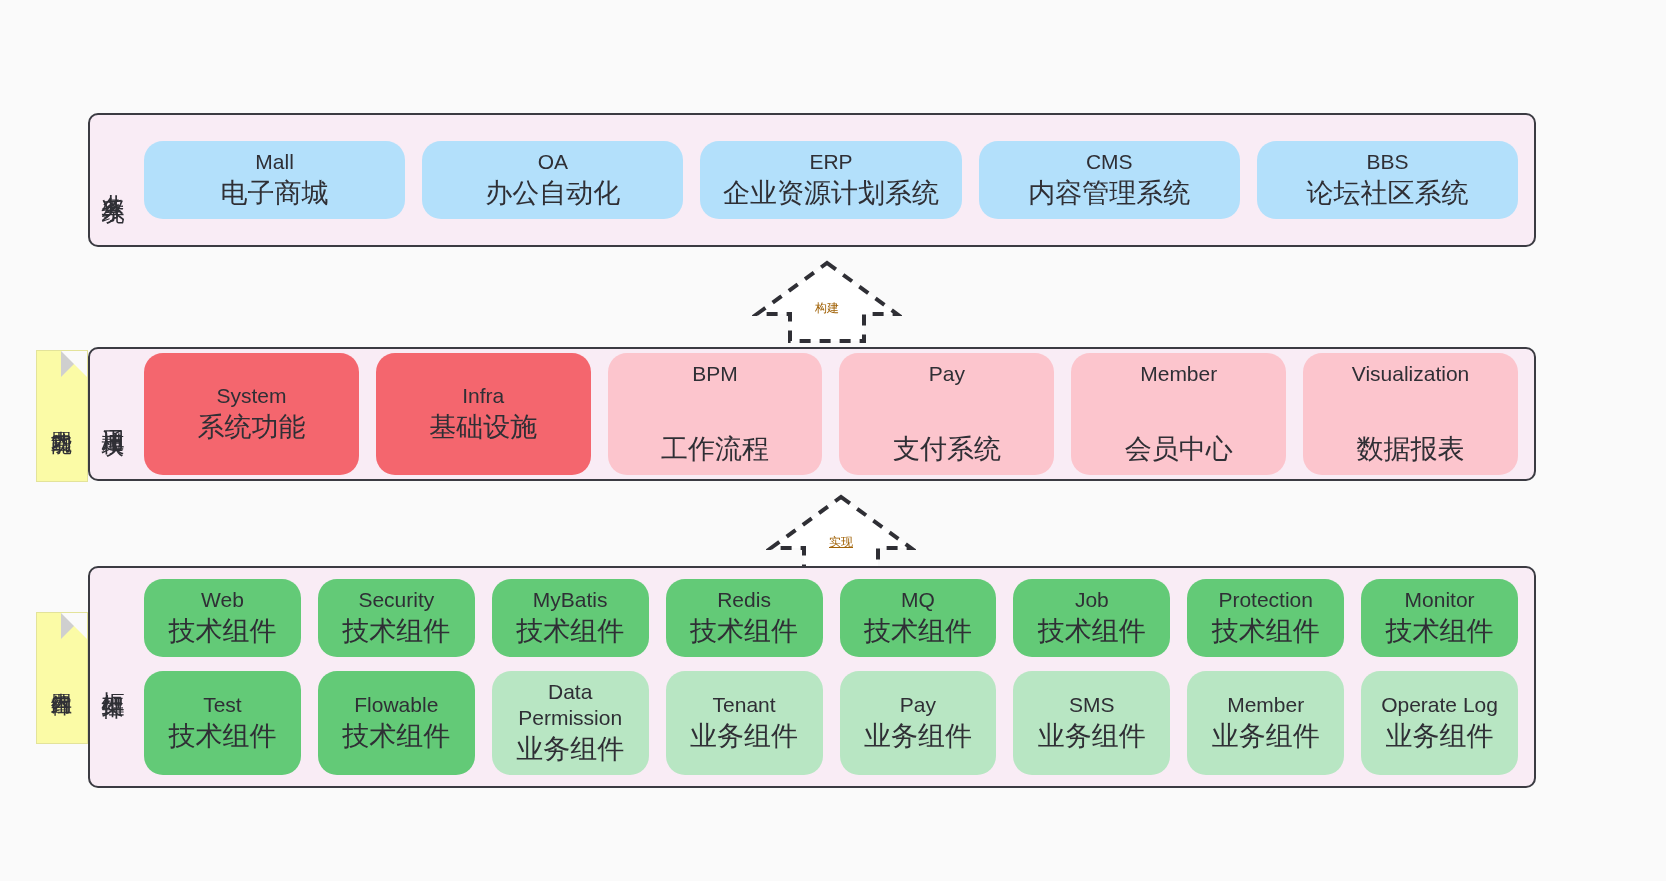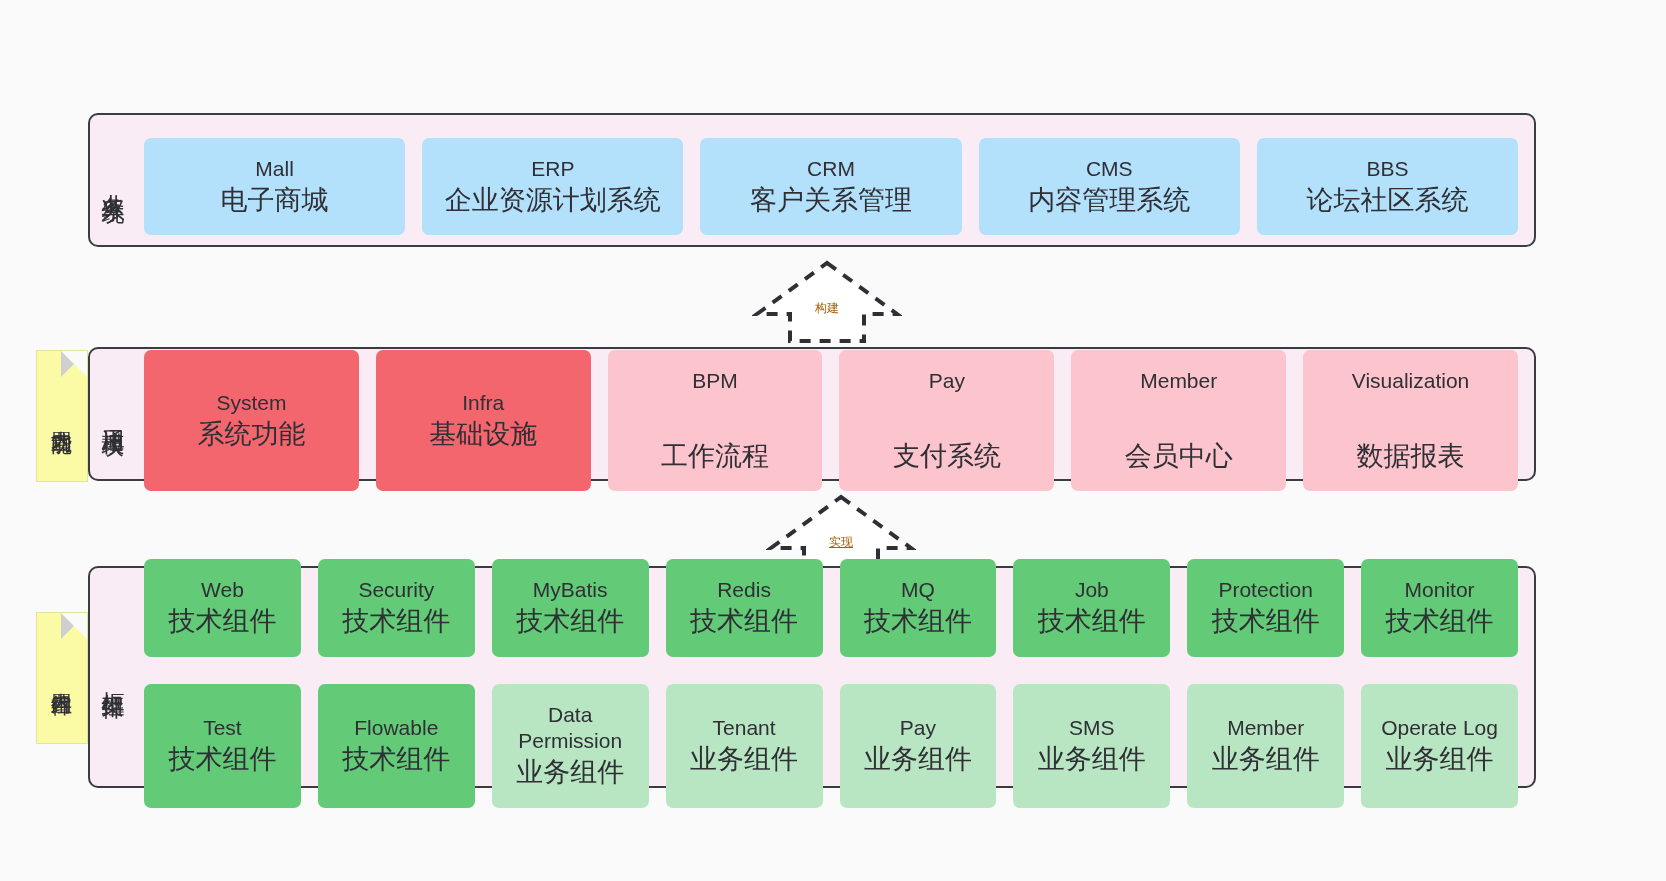--- a/index.html
+++ b/index.html
@@ -46,29 +46,28 @@
   }
   .row {
     display: flex;
     gap: 17px;
     align-items: stretch;
   }
 
   
   .box {
     flex: 1 1 0;
-    border-radius: 7px;
+    border-radius: 19px;
     display: flex;
     flex-direction: column;
     align-items: center;
     justify-content: center;
     text-align: center;
     color: #2f2f35;
-    padding: 18px 4px;
-    margin-top: 13px;
+    padding: 8px 4px;
   }
   .box .t1 { font-size: 21px; line-height: 1.28; }
   .box .t2 { font-size: 27px; line-height: 1.28; }
 
   .c-blue        { background: #b3e0fb; }
   .c-red         { background: #f4666e; }
   .c-pink        { background: #fcc5cd; gap: 44px; }
   .c-green       { background: #63ca77; }
   .c-lightgreen  { background: #b8e6c3; }
 
@@ -126,26 +125,26 @@
 
   <div class="layer" id="layer-business" style="left:88px; top:113px; width:1448px; height:134px;">
     <div class="layer-title">业务系统</div>
     <div class="layer-body">
       <div class="row">
         <div class="box c-blue">
           <span class="t1">Mall</span>
           <span class="t2">电子商城</span>
         </div>
         <div class="box c-blue">
+          <span class="t1">OA</span>
+          <span class="t2">办公自动化</span>
+        </div>
+        <div class="box c-blue">
           <span class="t1">ERP</span>
           <span class="t2">企业资源计划系统</span>
-        </div>
-        <div class="box c-blue">
-          <span class="t1">CRM</span>
-          <span class="t2">客户关系管理</span>
         </div>
         <div class="box c-blue">
           <span class="t1">CMS</span>
           <span class="t2">内容管理系统</span>
         </div>
         <div class="box c-blue">
           <span class="t1">BBS</span>
           <span class="t2">论坛社区系统</span>
         </div>
       </div>

